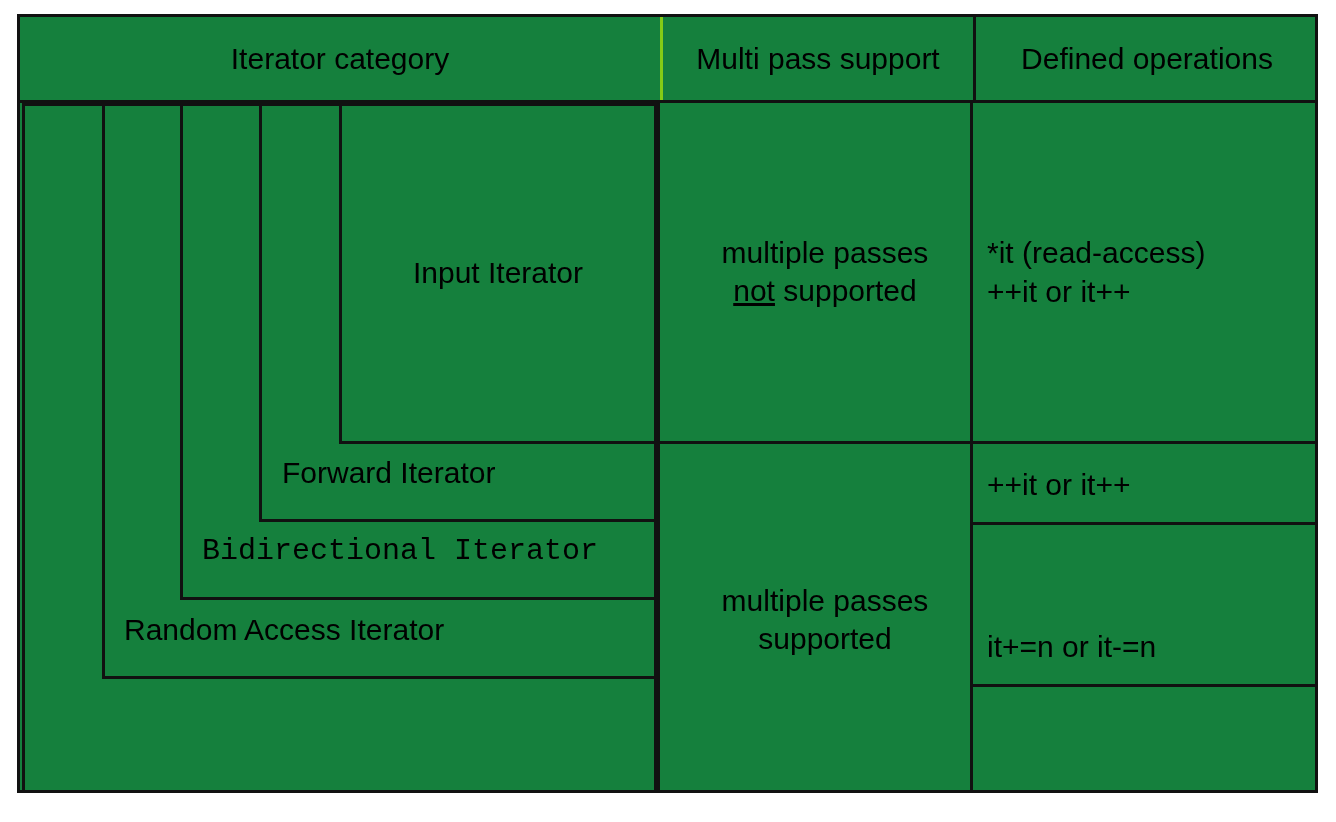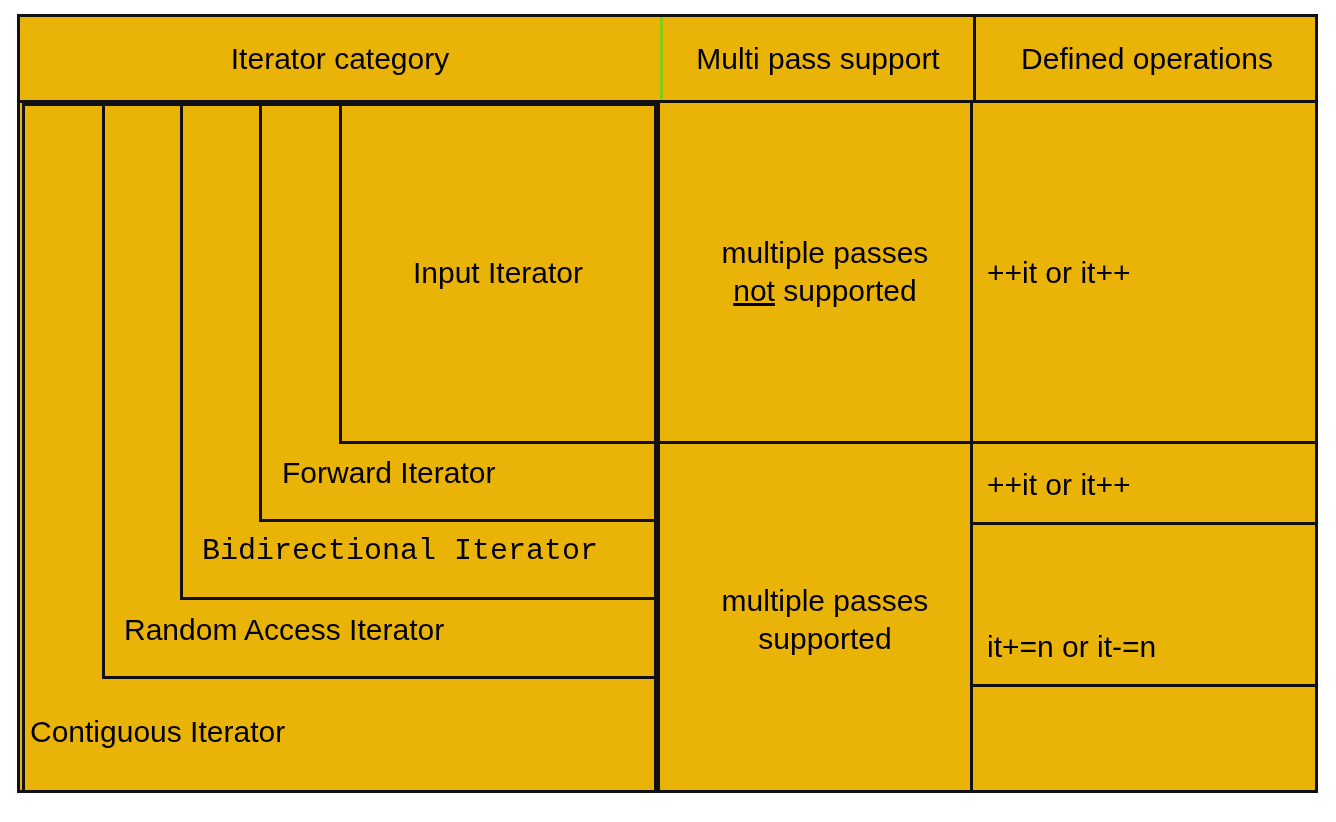--- a/index.html
+++ b/index.html
@@ -25,21 +25,21 @@
 
   
   .table-frame {
     position: absolute;
     left: 17px;
     top: 14px;
     width: 1301px;
     height: 779px;
     border: 3px solid #111111;
     box-sizing: border-box;
-    background: #eab308;
+    background: #15803d;
   }
 
   
   .header-row {
     position: absolute;
     left: 0;
     top: 0;
     width: 100%;
     height: 86px;
     box-sizing: border-box;
@@ -177,40 +177,40 @@
       <div class="nest-box box-contiguous"></div>
       <div class="nest-box box-randomaccess"></div>
       <div class="nest-box box-bidirectional"></div>
       <div class="nest-box box-forward"></div>
       <div class="nest-box box-input"></div>
 
       <div class="nest-label lbl-input">Input Iterator</div>
       <div class="nest-label lbl-forward">Forward Iterator</div>
       <div class="nest-label lbl-bidirectional">Bidirectional Iterator</div>
       <div class="nest-label lbl-randomaccess">Random Access Iterator</div>
-      <div class="nest-label lbl-contiguous">Contiguous Iterator</div>
 
       <div class="col-sep col-sep-a"></div>
       <div class="col-sep col-sep-b"></div>
 
       <div class="mp-cell mp-cell-top">
         <div>
           <span>multiple passes</span><br>
           <u>not</u><span> supported</span>
         </div>
       </div>
 
       <div class="mp-cell mp-cell-bottom">
         <div>
           <span>multiple passes</span><br>
           <span>supported</span>
         </div>
       </div>
 
       <div class="op-cell op-1">
+        <span class="op-line">*it (read-access)</span>
         <span class="op-line">++it or it++</span>
       </div>
 
       <div class="op-cell op-2">
         <span class="op-line">++it or it++</span>
       </div>
 
 
       <div class="op-cell op-4">
         <span class="op-line">it+=n or it-=n</span>

